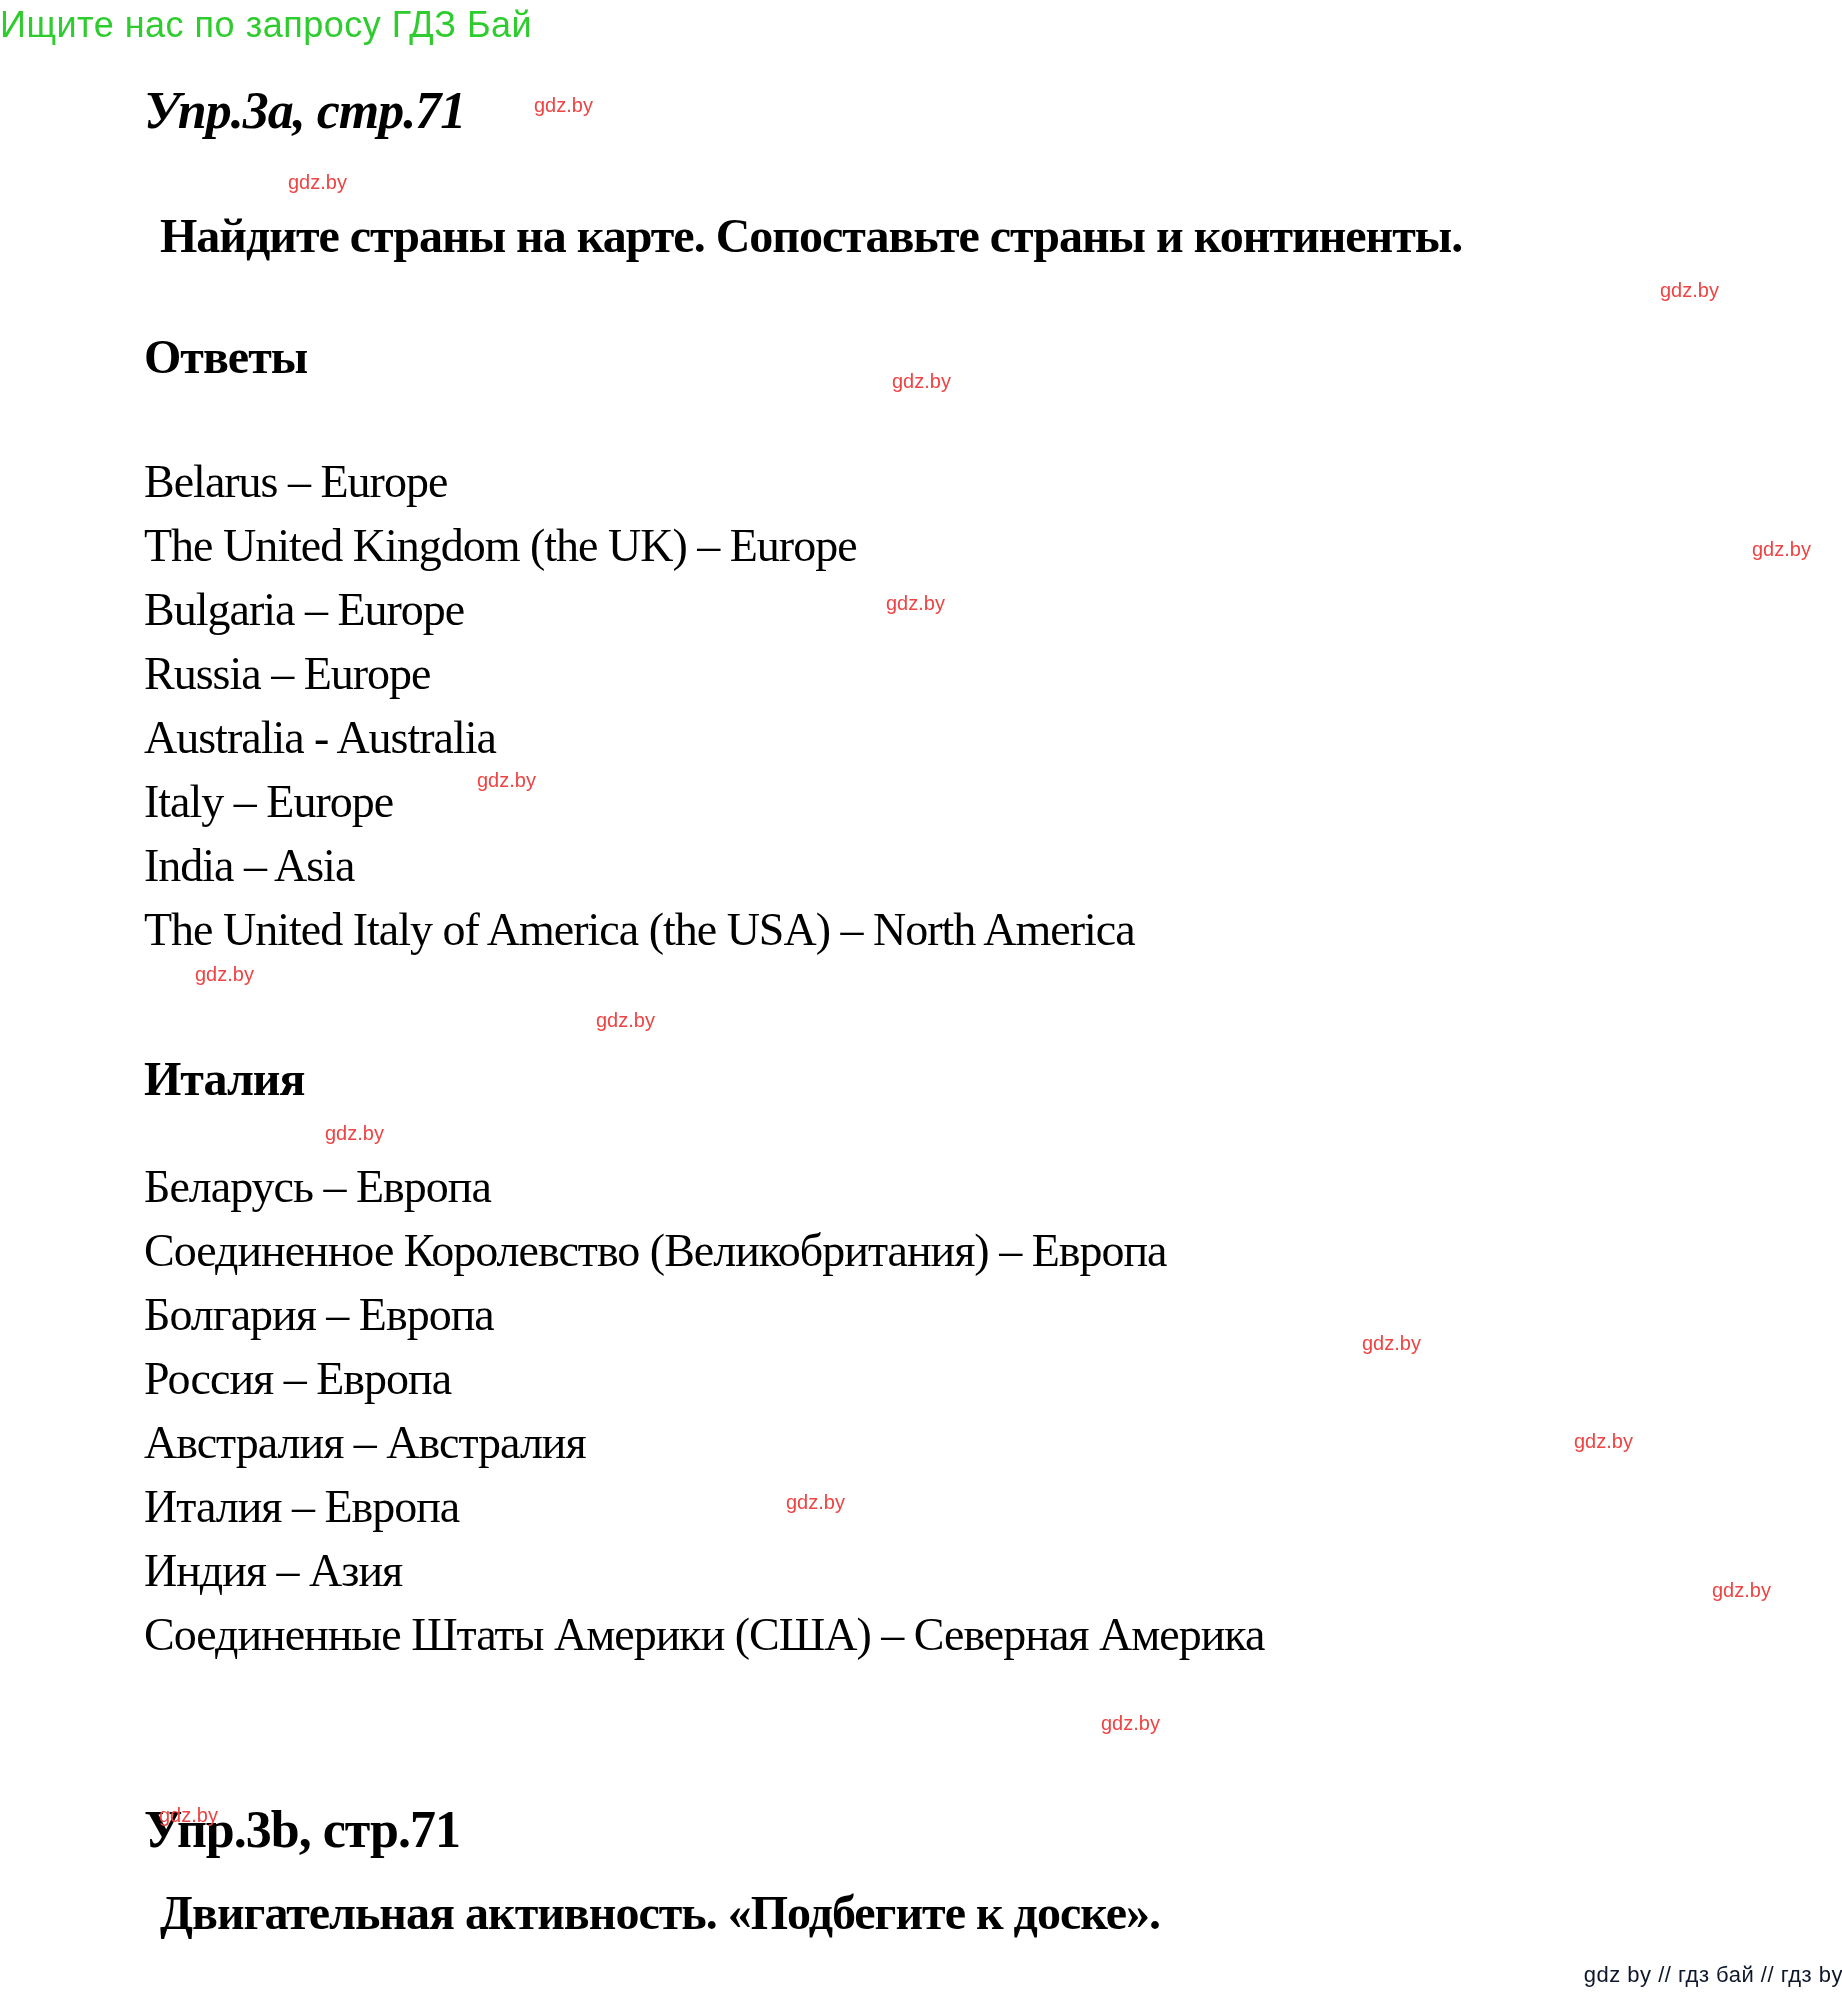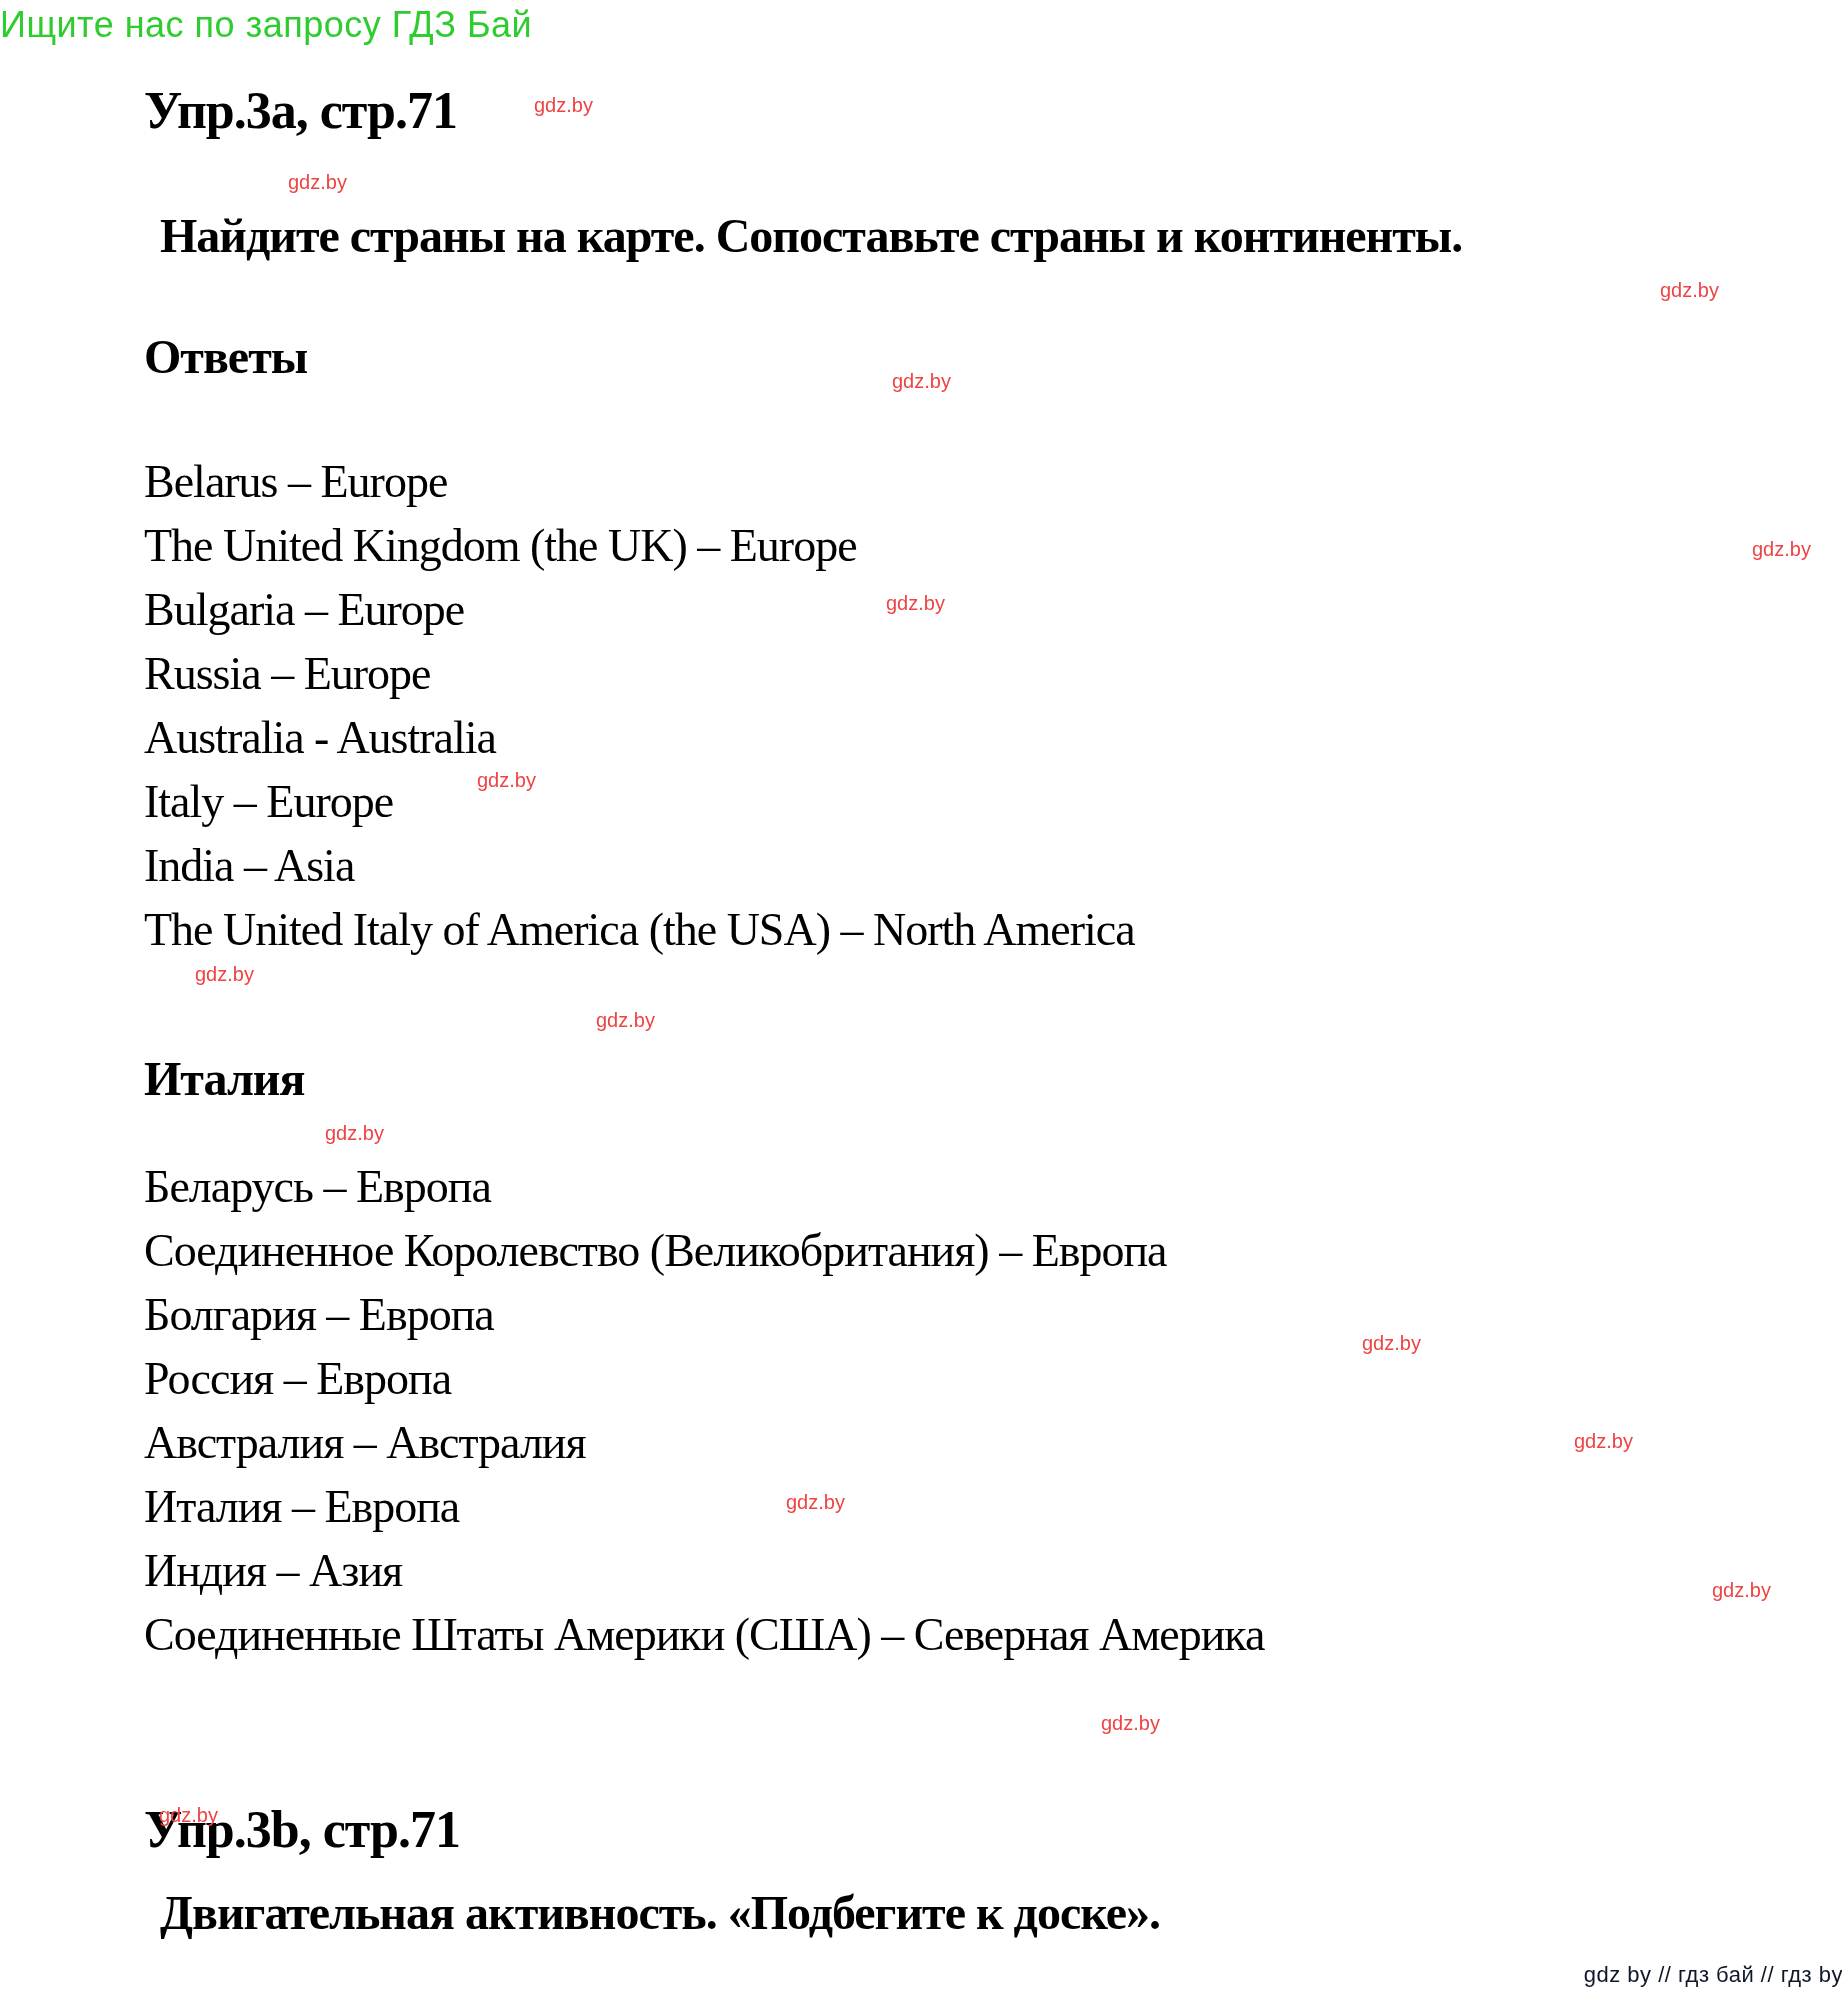--- a/index.html
+++ b/index.html
@@ -70,21 +70,21 @@
     letter-spacing:0.5px;
   }
 </style>
 </head>
 <body>
 
 <div id="page">
 
   <div class="promo">Ищите нас по запросу ГДЗ Бай</div>
 
-  <div class="ex-title" style="top:81px;">Упр.3а, стр.71</div>
+  <div class="ex-title" style="top:81px;font-style:italic;">Упр.3а, стр.71</div>
 
   <div class="task" style="top:208px;">Найдите страны на карте. Сопоставьте страны и континенты.</div>
 
   <div class="section-heading" style="top:329px;">Ответы</div>
 
   <div class="answer-list" style="top:450px;">
     <span class="answer-line">Belarus – Europe</span>
     <span class="answer-line">The United Kingdom (the UK) – Europe</span>
     <span class="answer-line">Bulgaria – Europe</span>
     <span class="answer-line">Russia – Europe</span>

